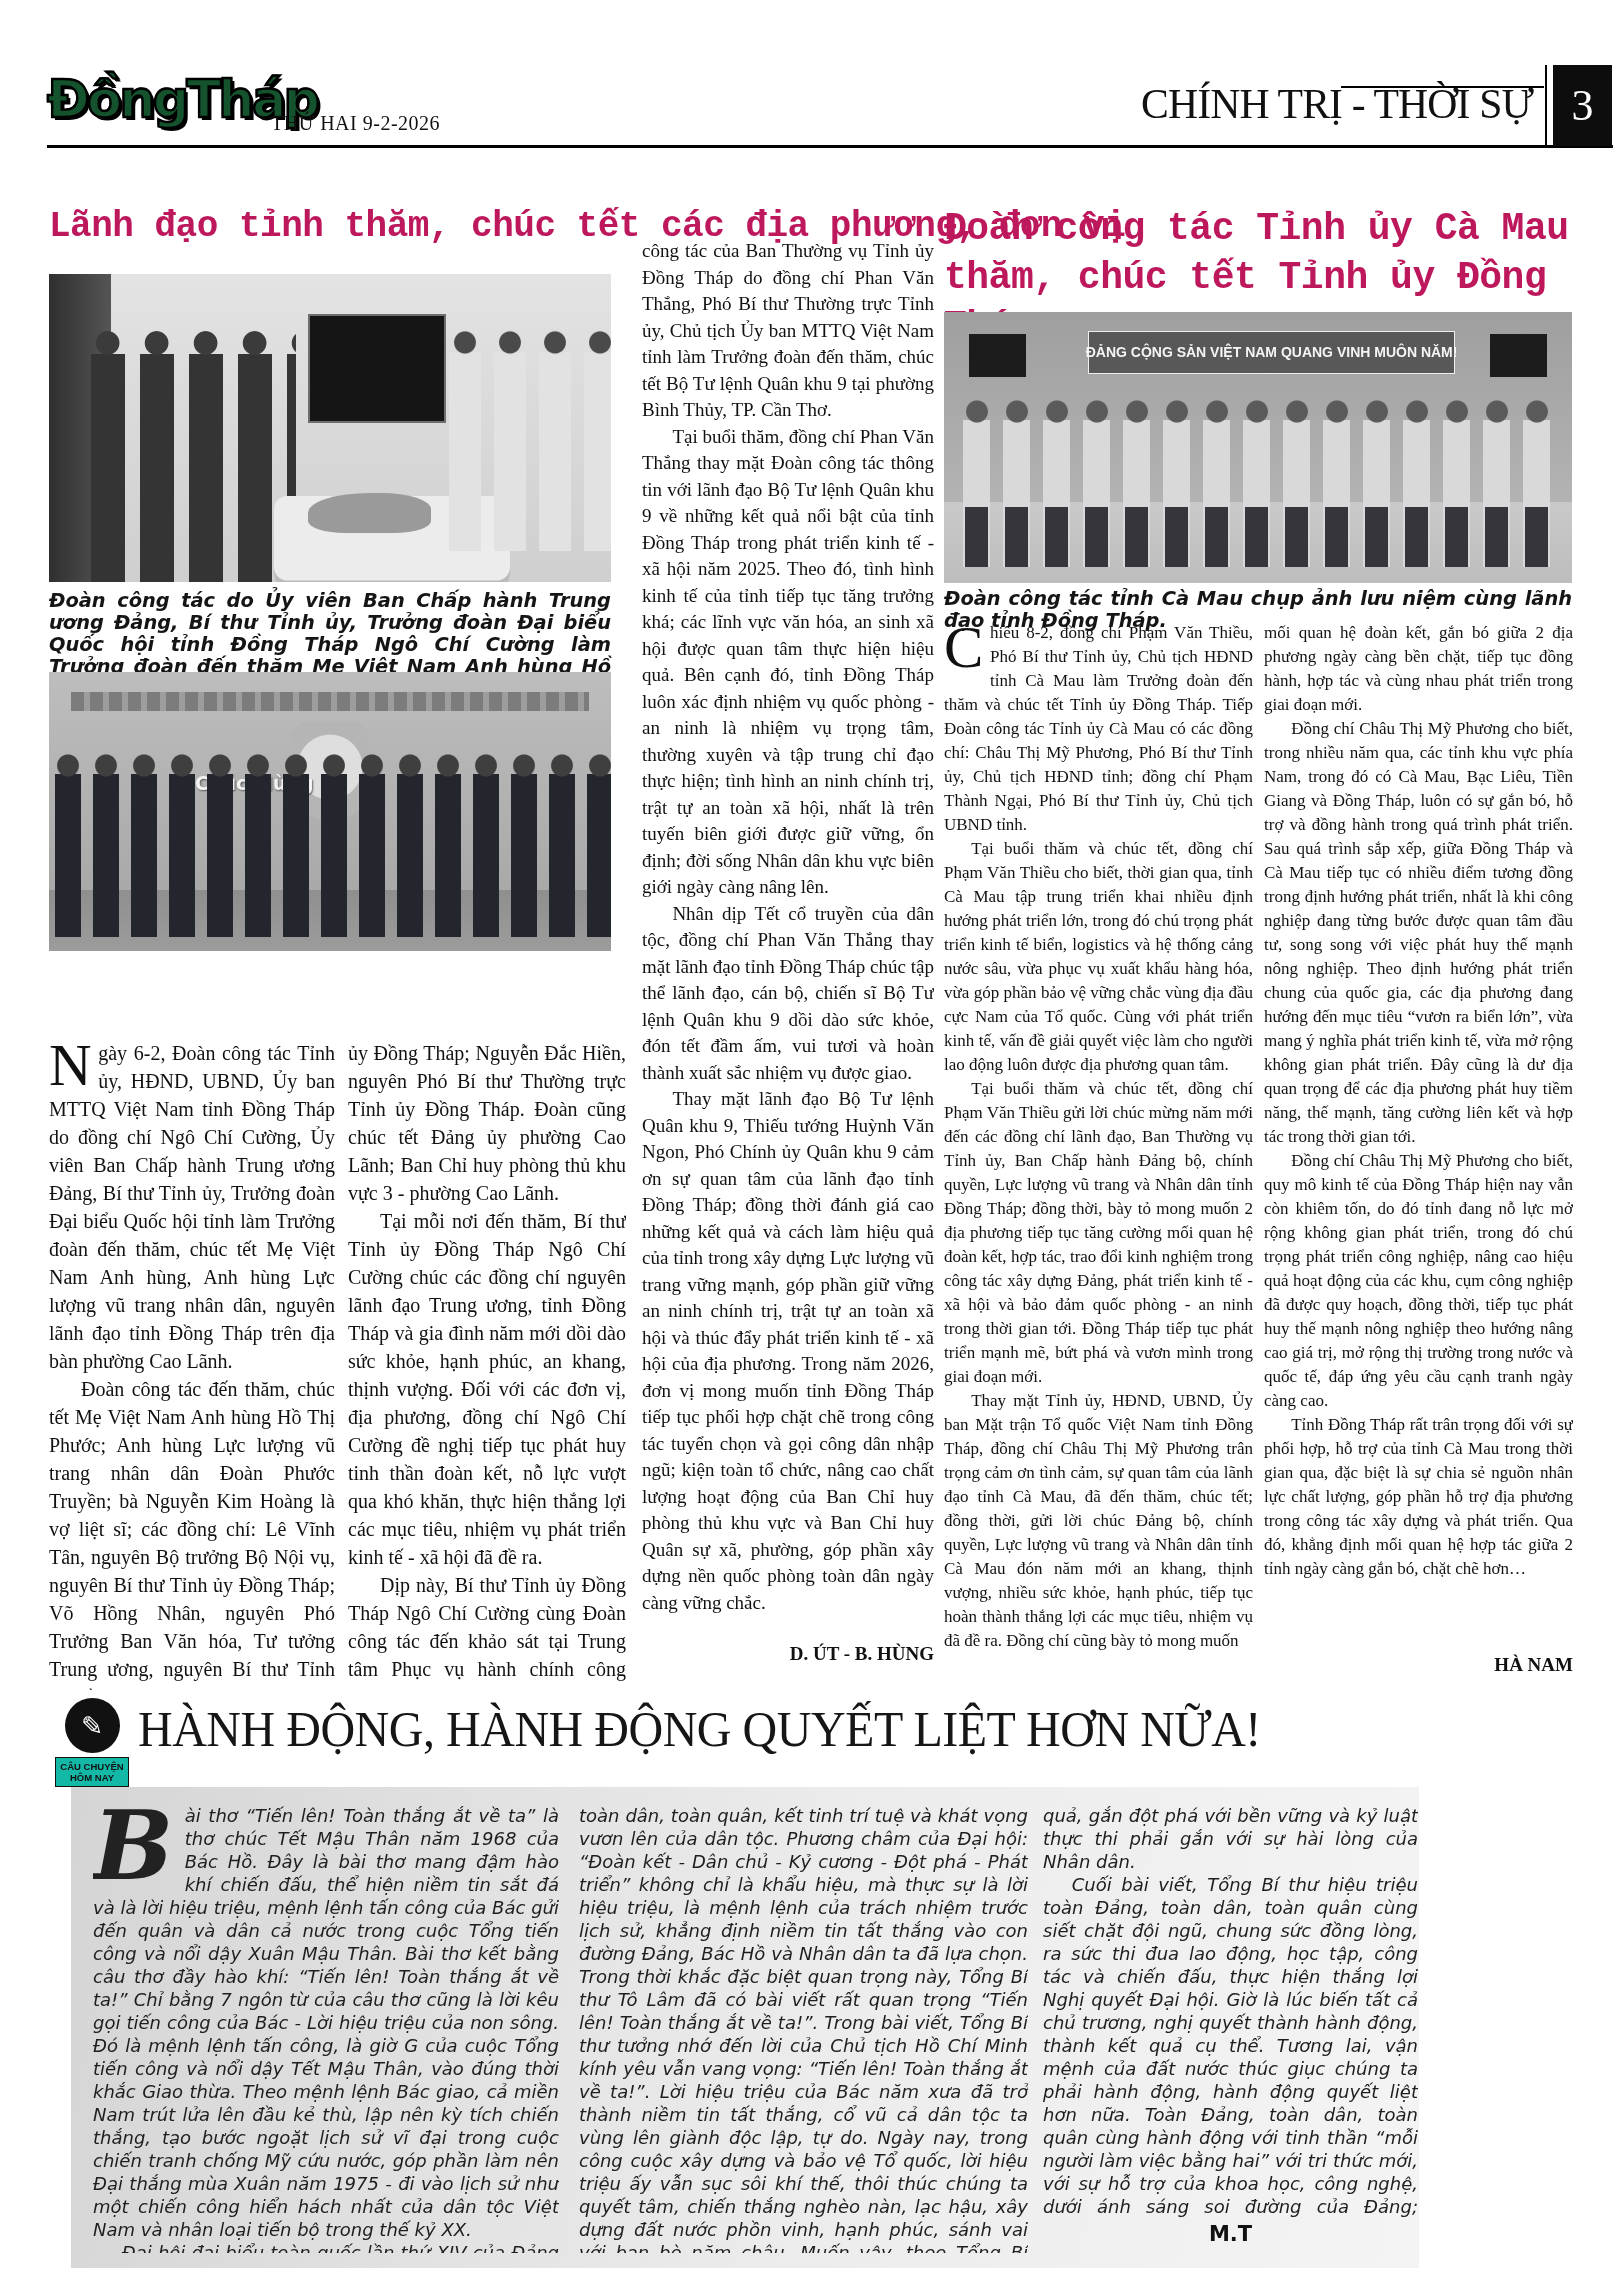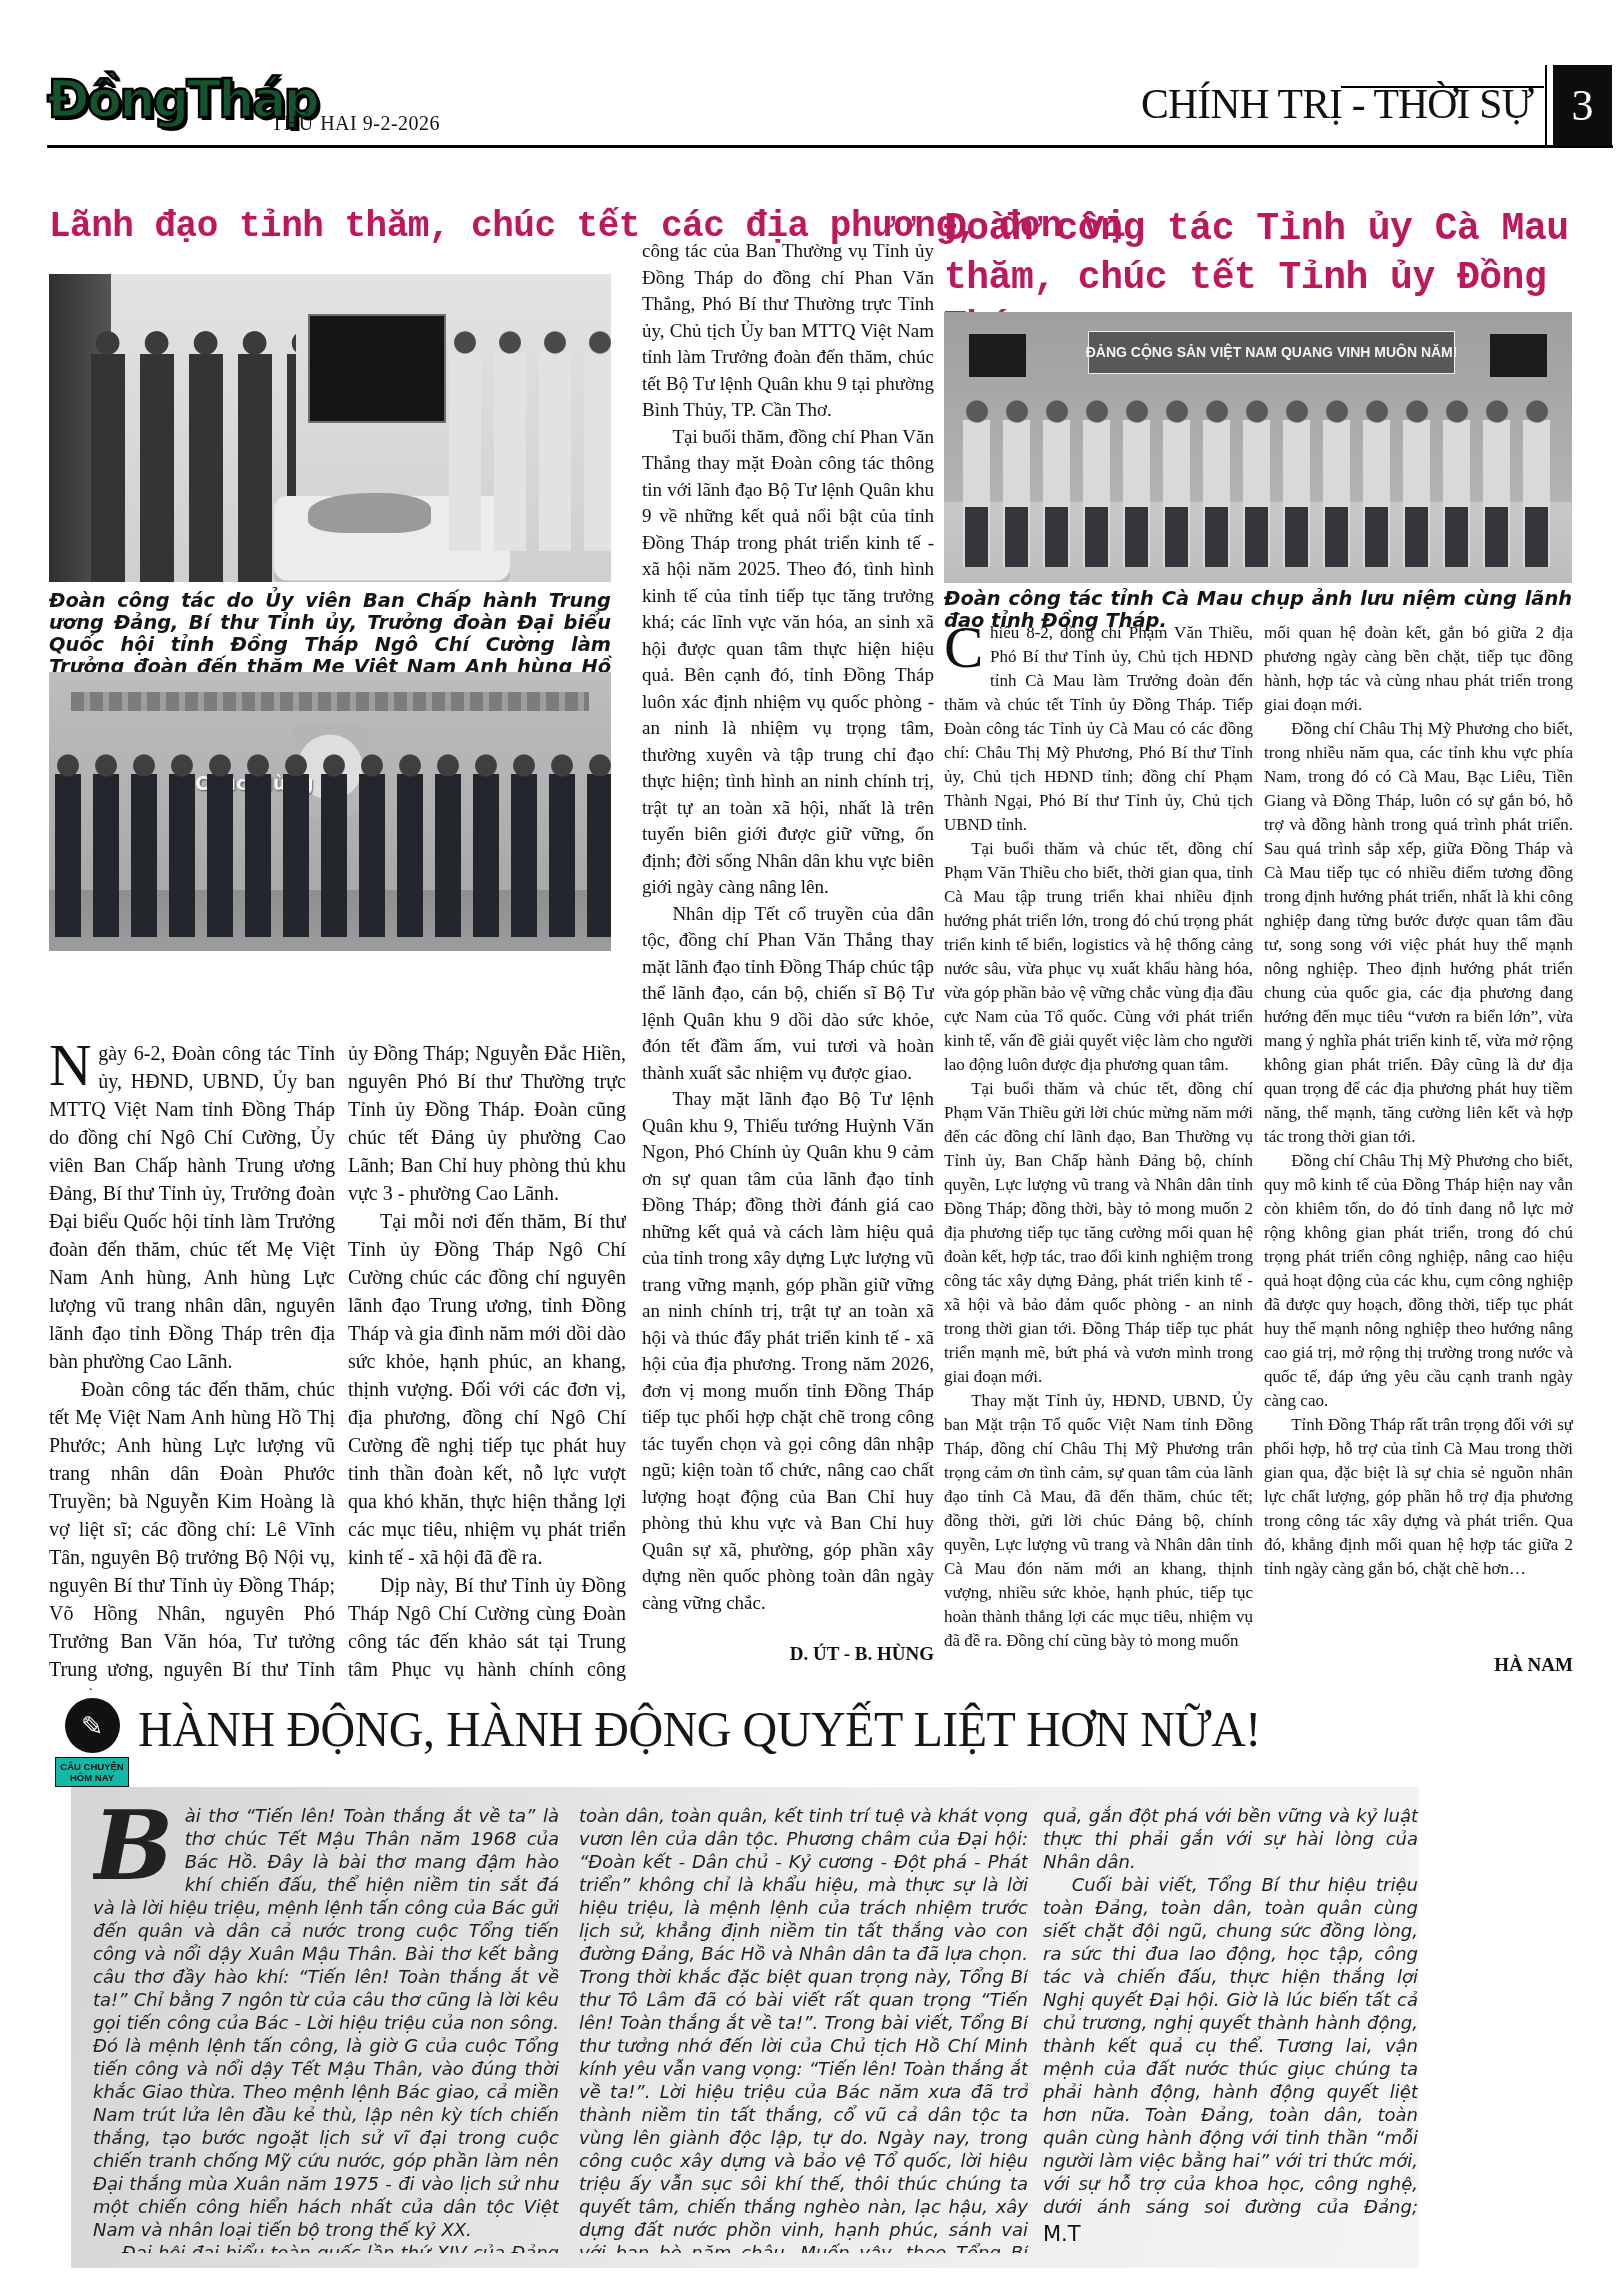--- a/index.html
+++ b/index.html
@@ -75,21 +75,21 @@
   .kicker .label{margin-top:3.8px;border:1.4px solid #111;background:#14b8a6;padding:2.8px 1.9px;
     font-family:"Liberation Sans",sans-serif;font-weight:bold;font-size:9.5px;line-height:11.4px;}
   .fcol{font-family:"DejaVu Sans",sans-serif;font-style:italic;font-size:18px;
     line-height:23px;color:#1e1e1e;overflow:hidden;text-align:justify;}
   .fcol1{left:93px;top:1804px;width:466px;height:449px;}
   .fcol2{left:579px;top:1804px;width:449px;height:449px;}
   .fcol3{left:1043px;top:1804px;width:375px;height:416px;}
   .dc-b{float:left;font-family:"DejaVu Serif",serif;font-style:italic;font-weight:bold;
     font-size:95px;line-height:72px;padding:5.7px 11.4px 0 0;color:#222;}
   .by-feature{left:1043px;top:2222px;width:375px;font-family:"DejaVu Sans",sans-serif;
-    font-weight:normal;font-style:normal;font-size:21px;text-align:left;}
+    font-weight:bold;font-style:normal;font-size:21px;text-align:center;}
 </style>
 </head>
 <body>
 
 <div id="page">
 
   <div class="abs masthead">ĐồngTháp</div>
   <div class="abs date-line">THỨ HAI 9-2-2026</div>
   <div class="abs section-title">CHÍNH TRỊ - THỜI SỰ</div>
   <div class="abs header-rule-top"></div>

